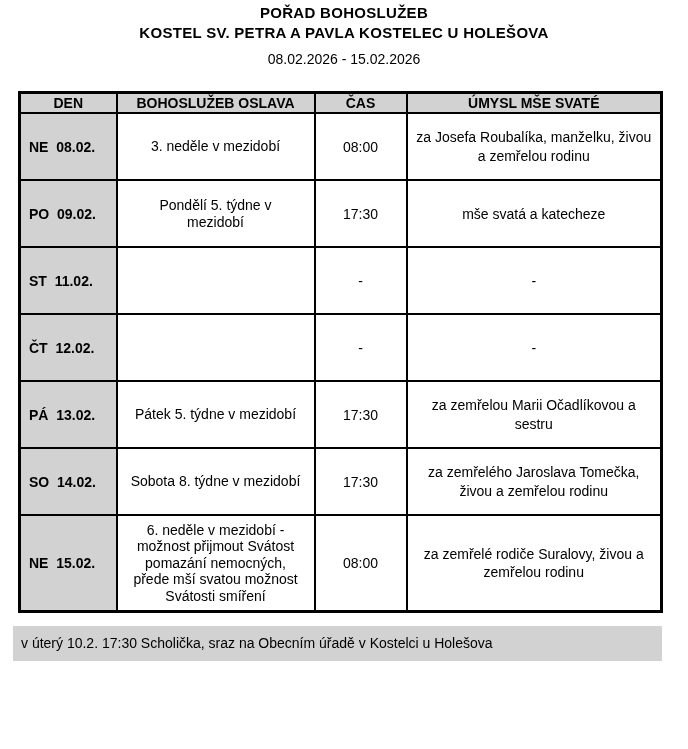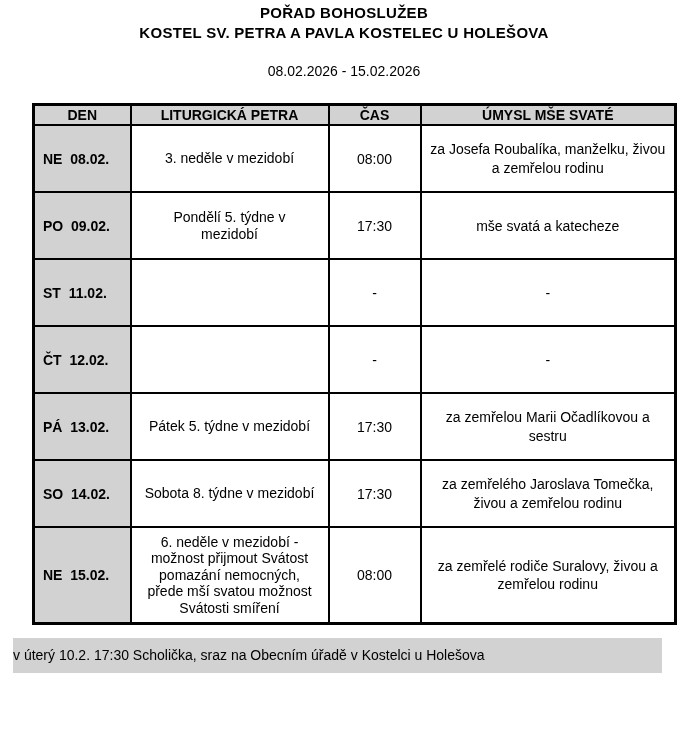--- a/index.html
+++ b/index.html
@@ -16,27 +16,27 @@
     width: 688px; height: 749px;
     font-family: "Liberation Sans", sans-serif;
     color: var(--text-color);
     overflow: hidden;
   }
   .doc-header { text-align: center; padding-top: 3px; }
   .doc-title, .doc-subtitle {
     font-size: 15px; font-weight: bold;
     letter-spacing: 0.3px; line-height: 1.32;
   }
-  .doc-daterange { font-size: 14px; margin-top: 20px; }
+  .doc-daterange { font-size: 14px; margin-top: 8px; }
 
   table.schedule {
     border-collapse: collapse;
     table-layout: fixed;
     width: 642px;
-    margin: 24px 0 0 32px;
+    margin: 24px 0 0 18px;
     border: 3px solid var(--border-color);
   }
   .schedule th, .schedule td {
     border: 2px solid var(--border-color);
     font-size: 14px;
     vertical-align: middle;
   }
   .schedule th {
     background: var(--cell-gray);
     height: 21px;
@@ -56,20 +56,21 @@
   }
   td.oslava { padding: 2px 13px; line-height: 1.18; }
   td.cas    { padding: 0 2px; }
   td.umysl  { padding: 6px 6px; line-height: 1.3; }
 
   .footer-note {
     width: 649px; height: 35px;
     margin: 13px 0 8px 13px;
     background: var(--cell-gray);
     display: flex; align-items: center;
+    padding-left: 8px;
     font-size: 14px;
   }
 </style>
 </head>
 <body>
 
 <div class="doc-header">
   <div class="doc-title">POŘAD BOHOSLUŽEB</div>
   <div class="doc-subtitle">KOSTEL SV. PETRA A PAVLA KOSTELEC U HOLEŠOVA</div>
   <div class="doc-daterange">08.02.2026 - 15.02.2026</div>
@@ -78,21 +79,21 @@
 <table class="schedule">
   <colgroup>
     <col style="width:97px">
     <col style="width:198px">
     <col style="width:92px">
     <col style="width:255px">
   </colgroup>
   <thead>
     <tr>
       <th>DEN</th>
-      <th>LITURGICKÁ PETRA</th>
+      <th>BOHOSLUŽEB OSLAVA</th>
       <th>ČAS</th>
       <th>ÚMYSL MŠE SVATÉ</th>
     </tr>
   </thead>
   <tbody>
     <tr class="row-normal">
       <td class="den">NE  08.02.</td>
       <td class="oslava">3. neděle v mezidobí</td>
       <td class="cas">08:00</td>
       <td class="umysl">za Josefa Roubalíka, manželku, živou a zemřelou rodinu</td>

